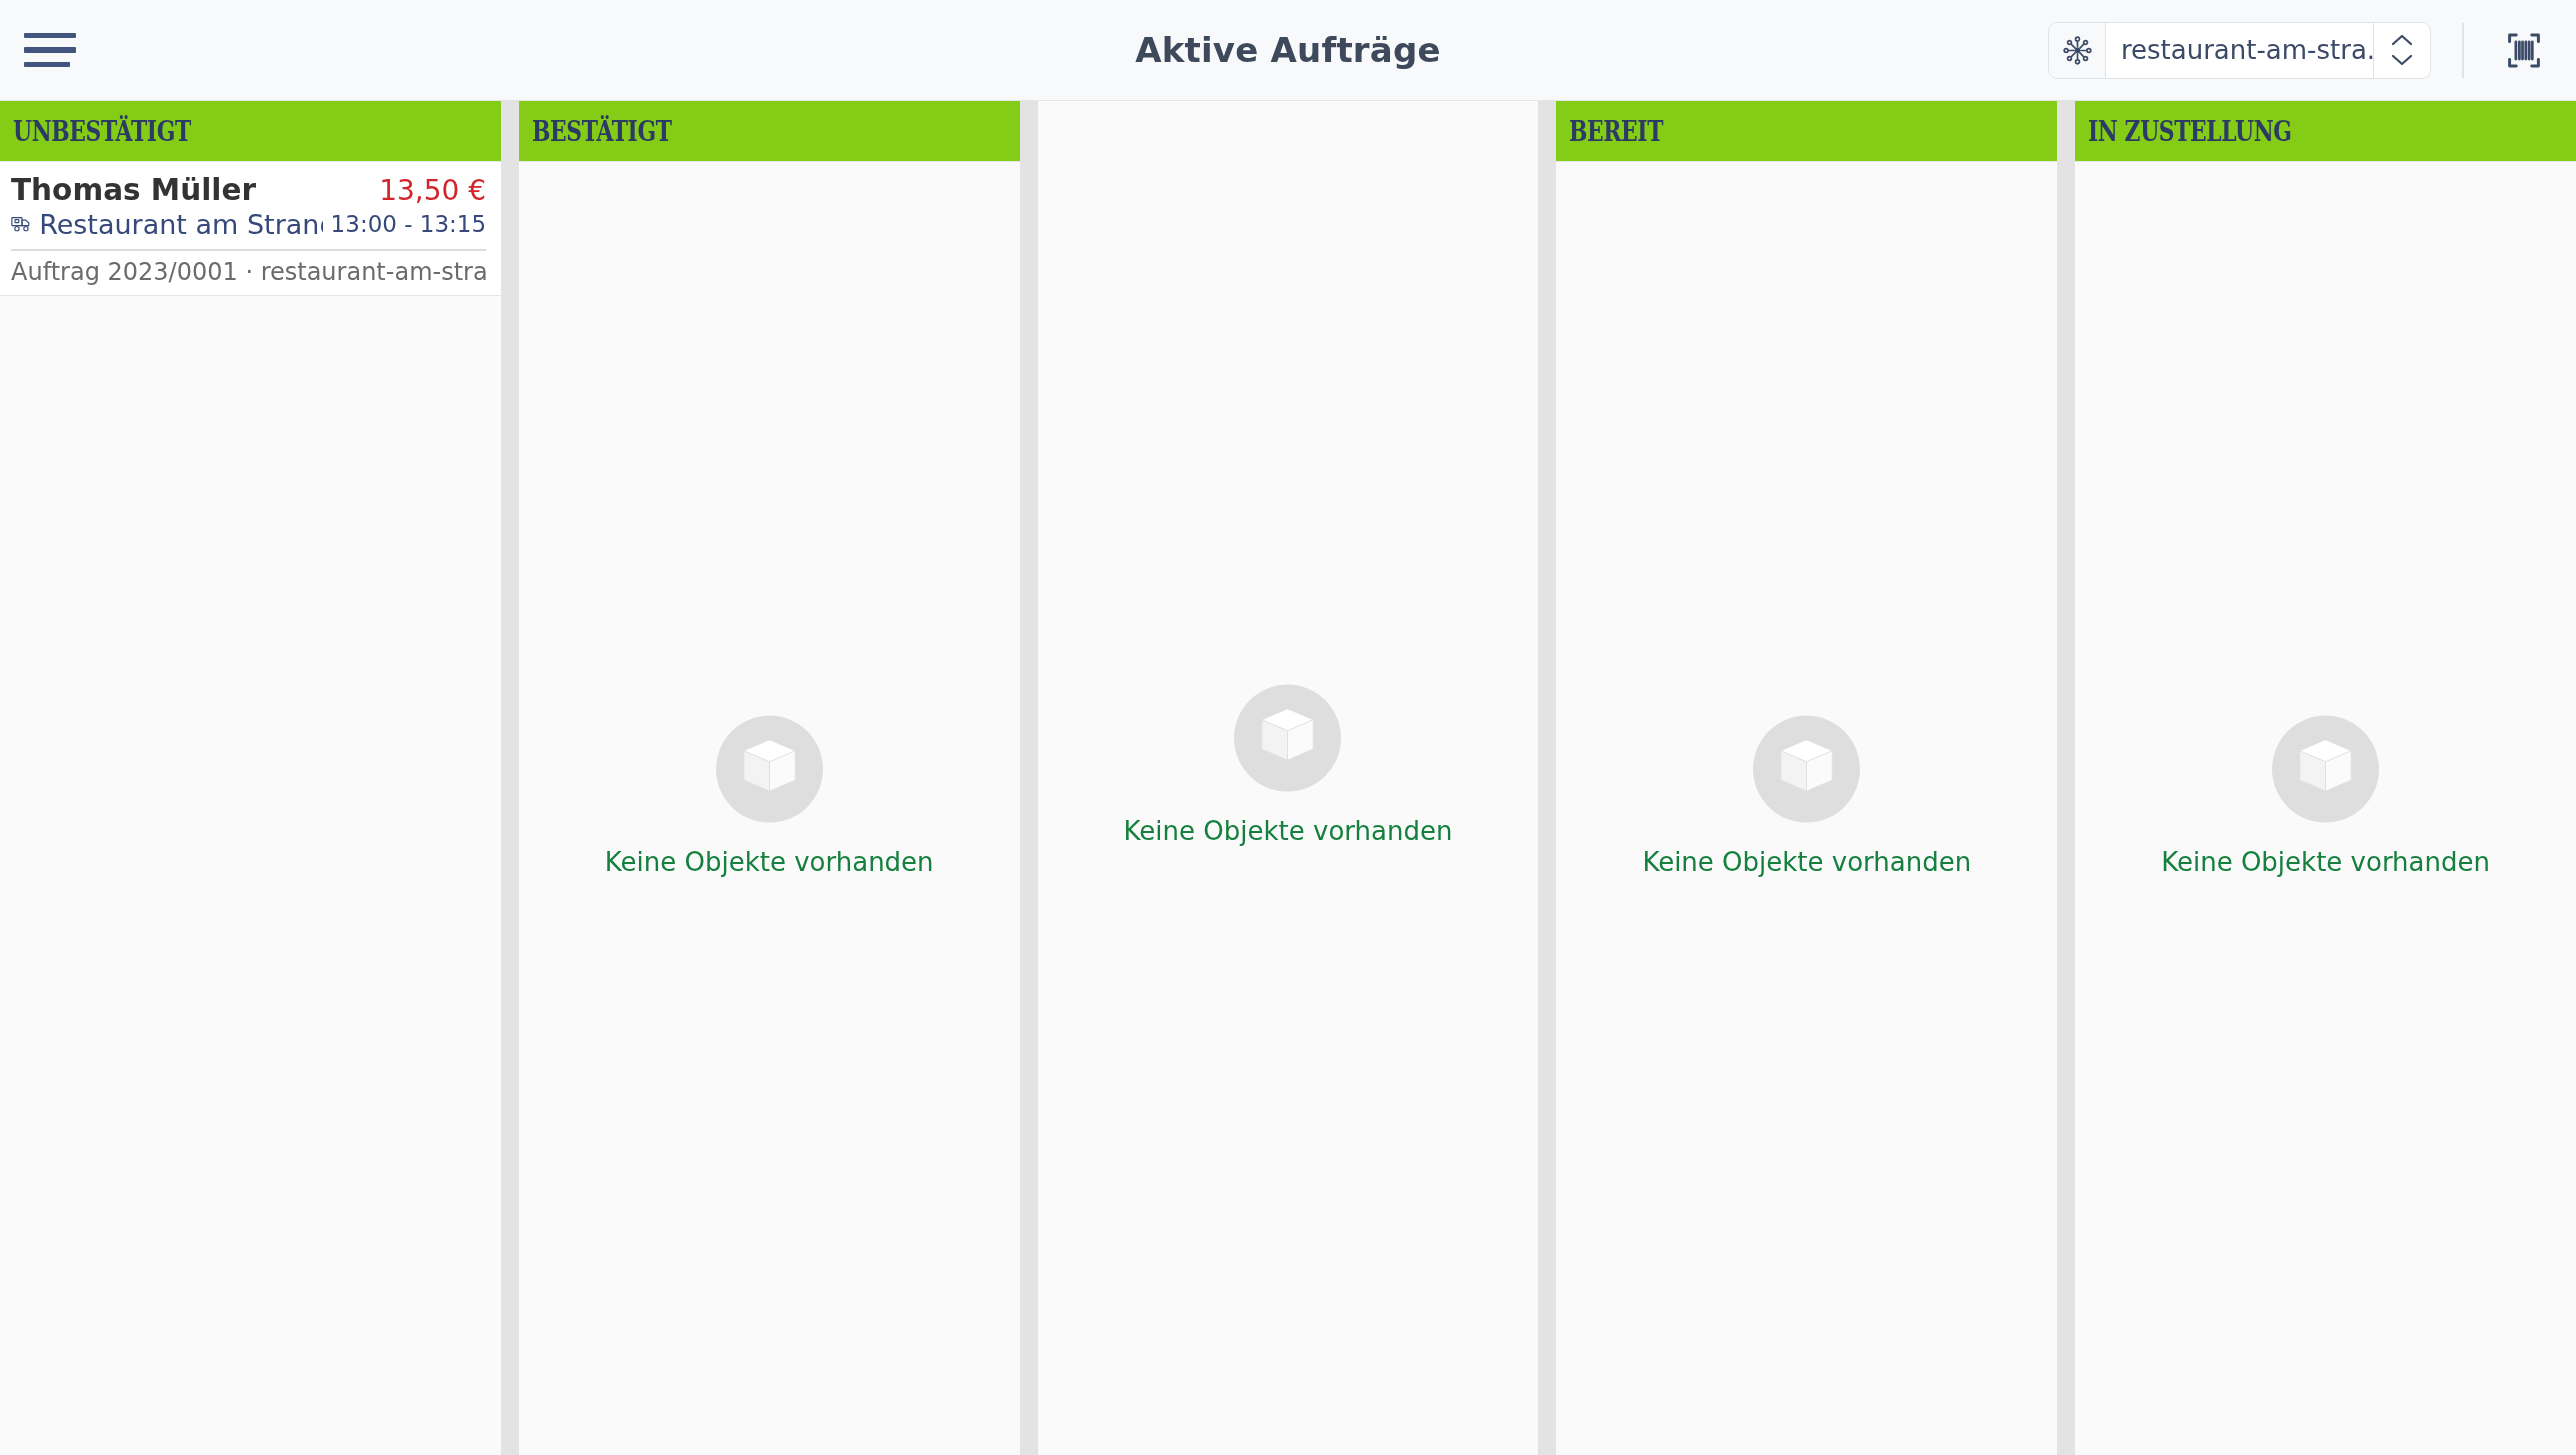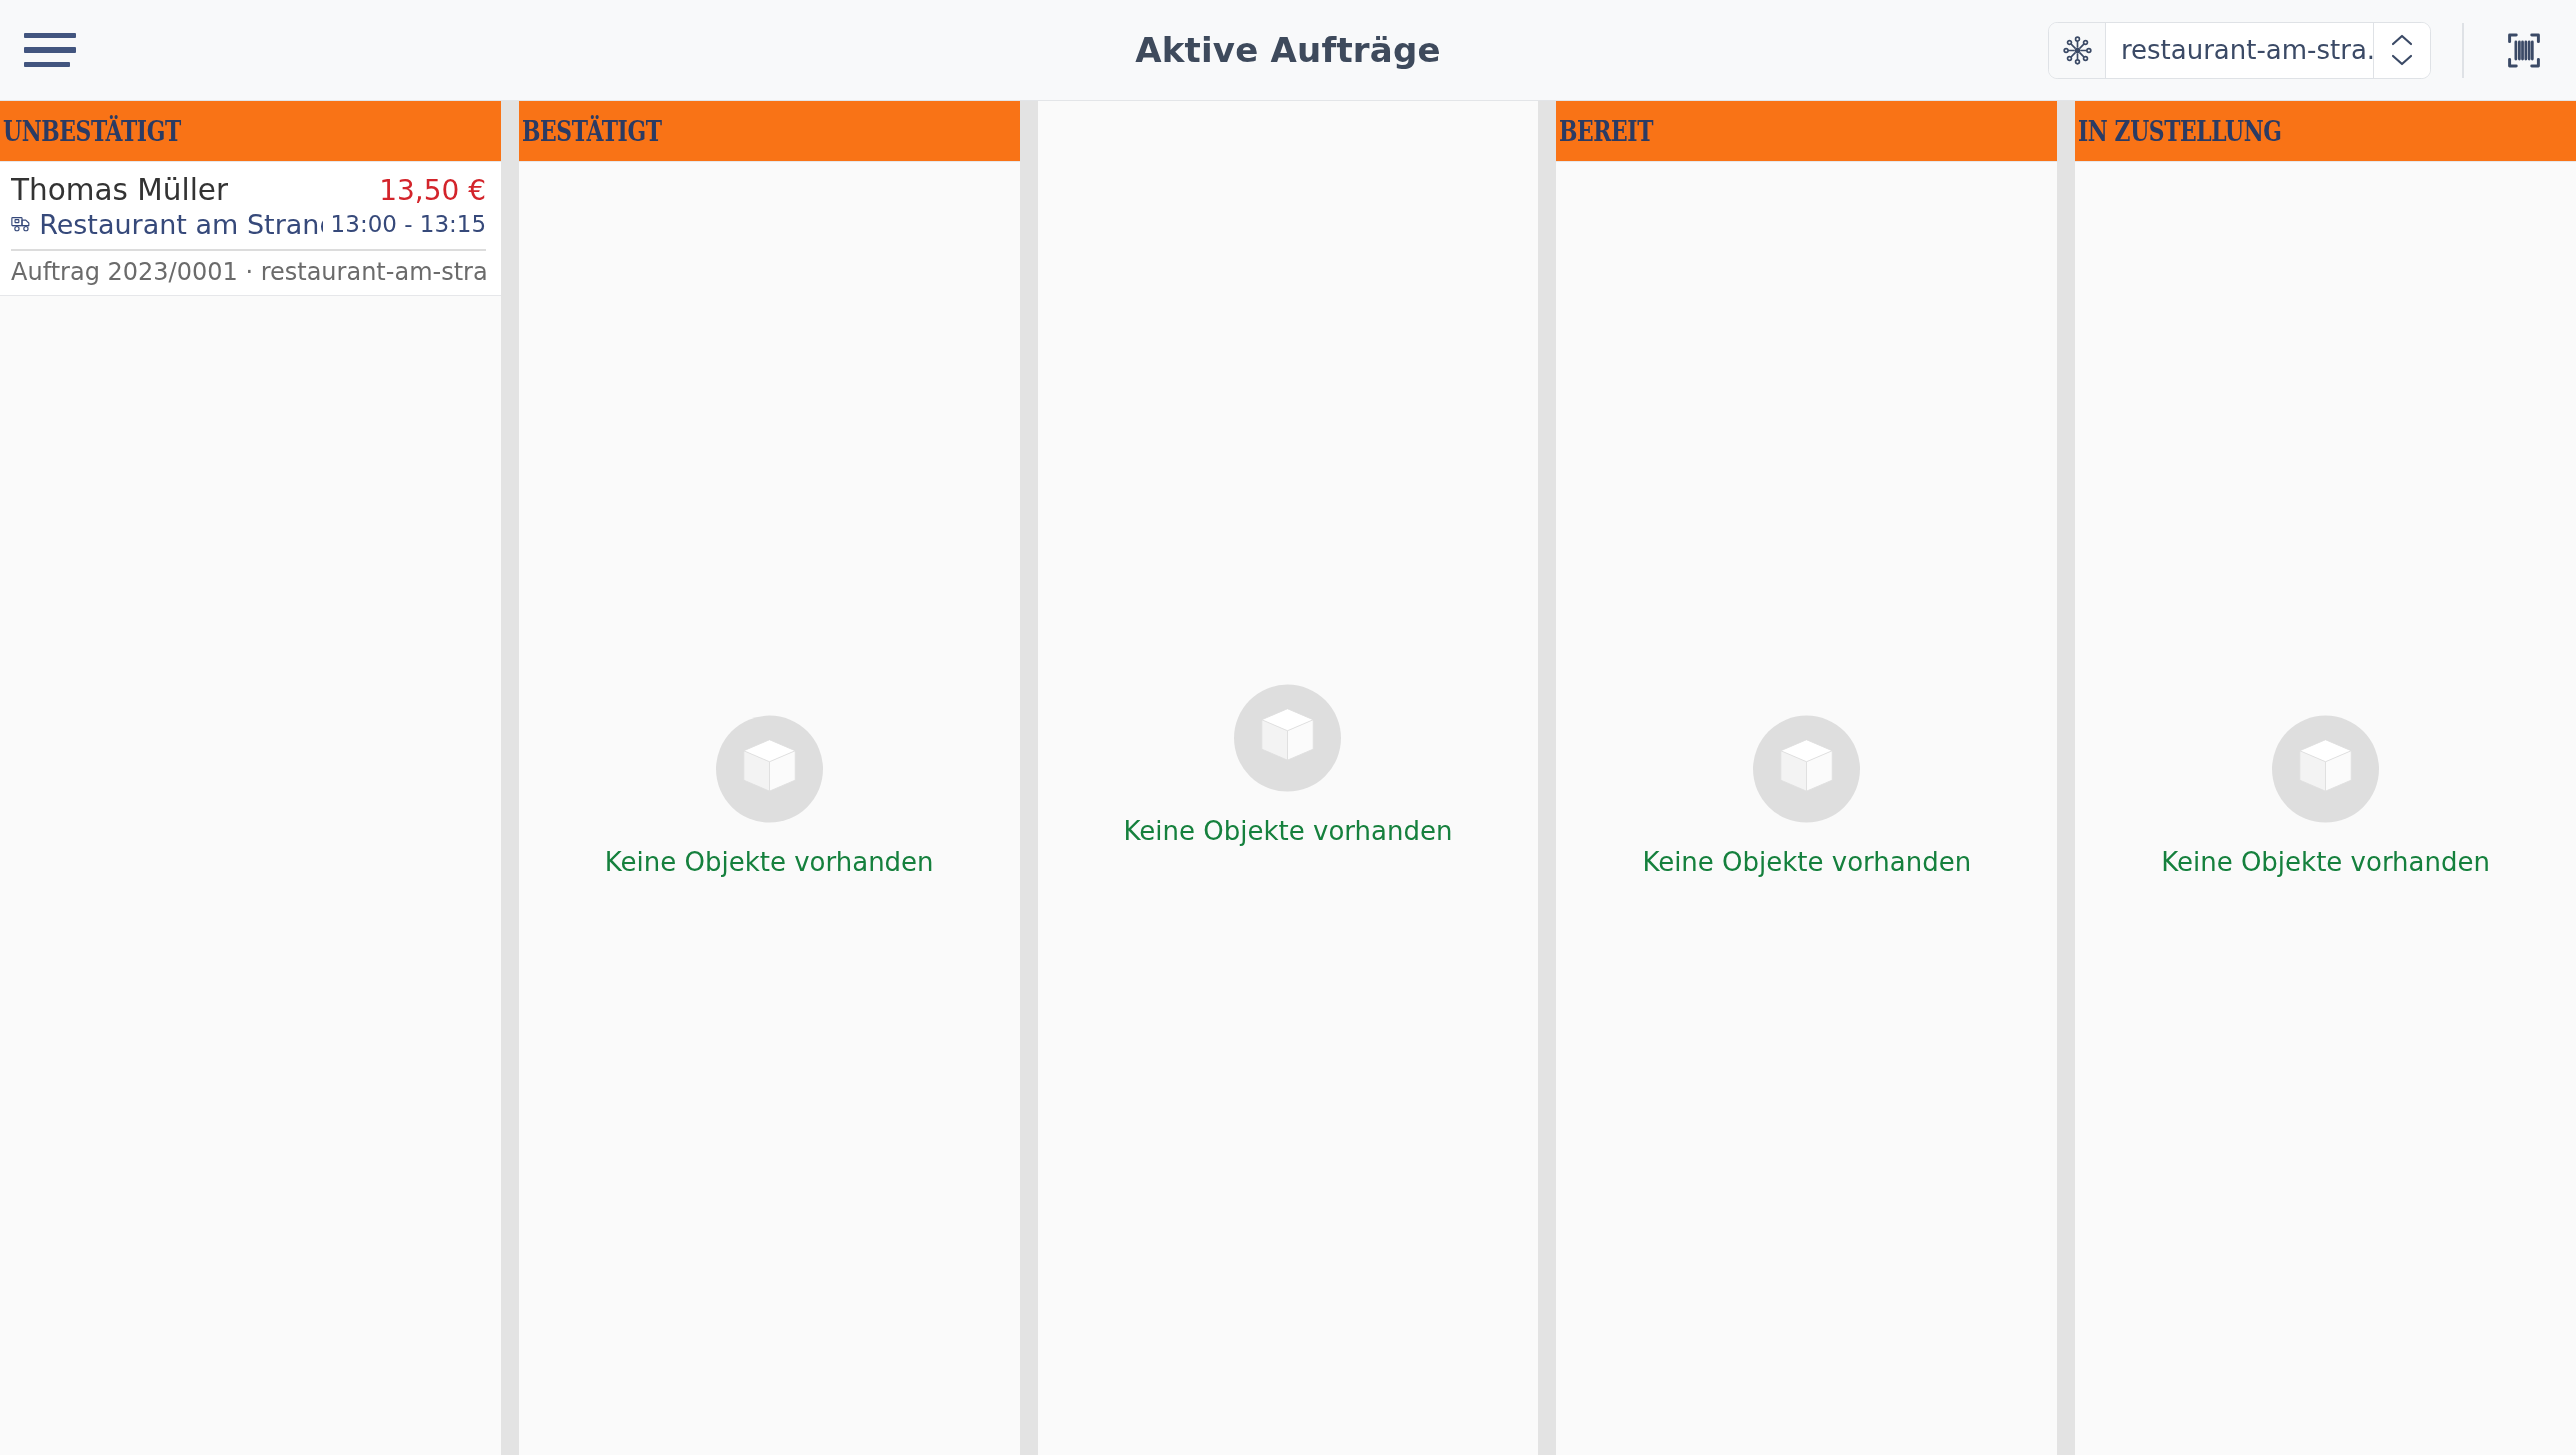--- a/index.html
+++ b/index.html
@@ -143,25 +143,25 @@
     flex-direction: column;
     min-width: 0;
     background: #fafafa;
     border-right: 18.4px solid #e3e3e3;
     overflow: hidden;
   }
   .column:last-child { border-right: none; }
 
   .column-header {
     height: 61px;
-    background: #f97316;
+    background: #84cc16;
     border-bottom: 1.8px solid #e6e7ea;
     display: flex;
     align-items: center;
-    padding: 0 3px;
+    padding: 0 13px;
     flex: 0 0 auto;
   }
   .column-title {
     font-family: "DejaVu Serif", serif;
     font-size: 28px;
     font-weight: 700;
     color: #2b3b63;
     letter-spacing: -0.5px;
     transform: scaleX(0.78);
     transform-origin: left center;
@@ -183,21 +183,21 @@
   }
   .card-row1 {
     display: flex;
     align-items: baseline;
     justify-content: space-between;
     gap: 9.2px;
   }
   .card-customer {
     font-family: "DejaVu Sans", sans-serif;
     font-size: 29.5px;
-    font-weight: 400;
+    font-weight: 700;
     color: #333333;
     white-space: nowrap;
     overflow: hidden;
   }
   .card-amount {
     font-family: "DejaVu Sans", sans-serif;
     font-size: 28px;
     font-weight: 400;
     color: #d3242b;
     white-space: nowrap;

